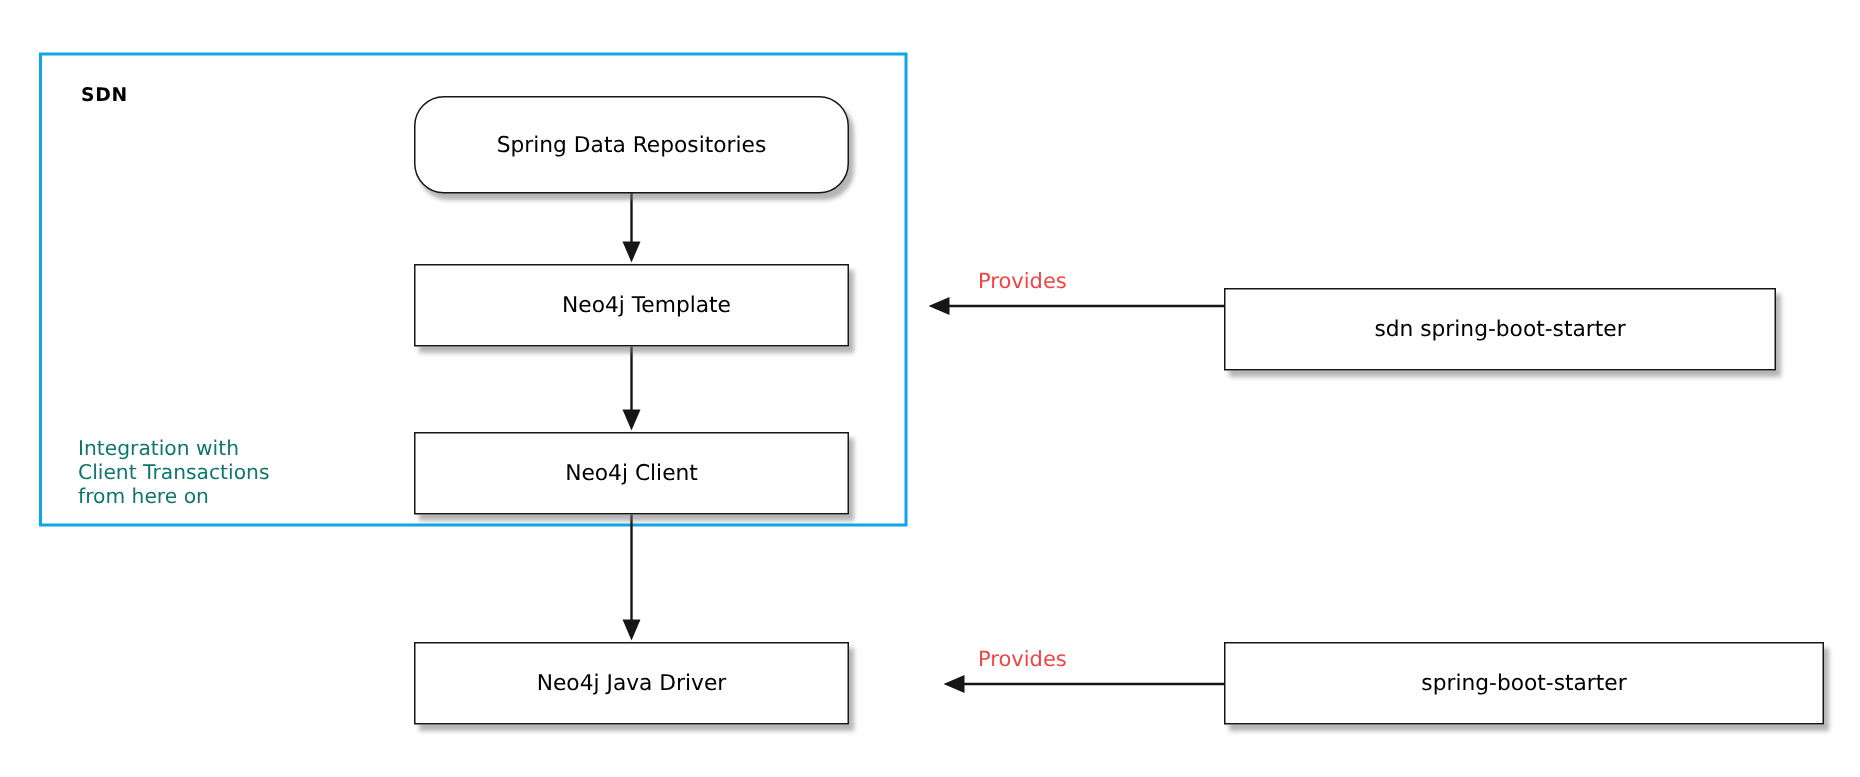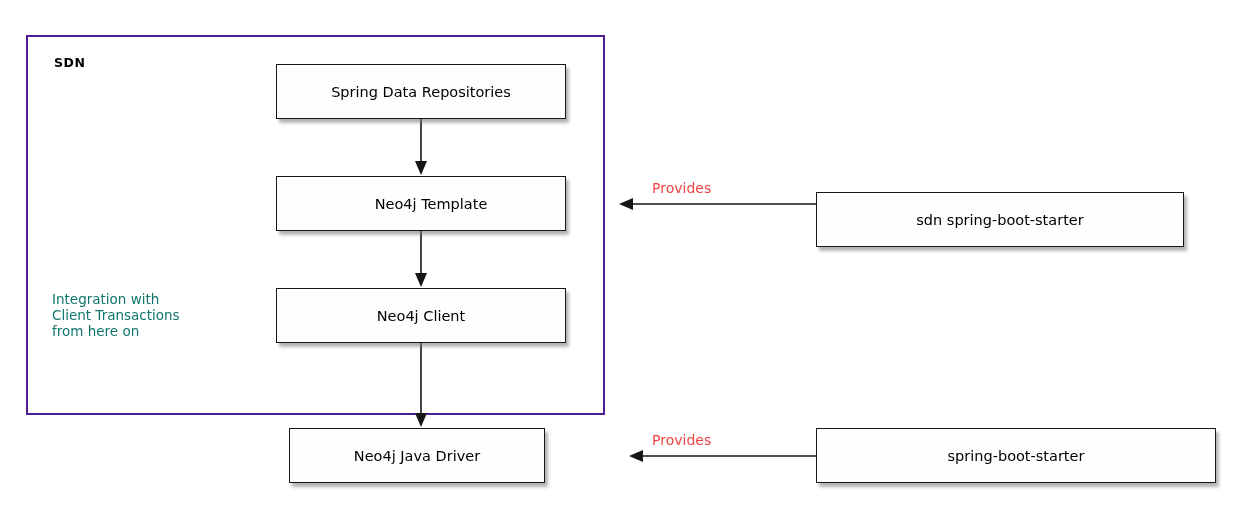--- a/index.html
+++ b/index.html
@@ -14,22 +14,22 @@
     background: #ffffff;
     font-family: "DejaVu Sans", "Liberation Sans", sans-serif;
     color: #101010;
     overflow: hidden;
   }
   .group-box {
     position: absolute;
     left: 26px;
     top: 35px;
     width: 579px;
-    height: 380px;
-    border: 2px solid #4c1d95;
+    height: 316px;
+    border: 2px solid #0ea5e9;
     background: transparent;
     box-sizing: border-box;
     z-index: 1;
   }
   .group-label {
     position: absolute;
     left: 26px;
     top: 18px;
     font-size: 12.5px;
     font-weight: bold;
@@ -51,24 +51,24 @@
     box-shadow: 3px 4px 3px rgba(120,120,120,0.55);
     box-sizing: border-box;
     display: flex;
     align-items: center;
     justify-content: center;
     font-size: 14.5px;
     color: #000000;
     z-index: 3;
     white-space: nowrap;
   }
-  #node-repos    { left: 276px; top:  64px; width: 290px; height: 55px; }
+  #node-repos    { left: 276px; top:  64px; width: 290px; height: 65px; border-radius: 20px; }
   #node-template { left: 276px; top: 176px; width: 290px; height: 55px; padding-left: 20px; }
   #node-client   { left: 276px; top: 288px; width: 290px; height: 55px; }
-  #node-driver   { left: 276px; top: 428px; width: 256px; height: 55px; margin-left: 13px; }
+  #node-driver   { left: 276px; top: 428px; width: 290px; height: 55px; }
   #node-sdnstarter { left: 816px; top: 192px; width: 368px; height: 55px; }
   #node-starter    { left: 816px; top: 428px; width: 400px; height: 55px; }
   .edge-label {
     position: absolute;
     font-size: 14px;
     color: #ef4444;
     z-index: 3;
     white-space: nowrap;
   }
   #provides-top    { left: 652px; top: 180px; }

